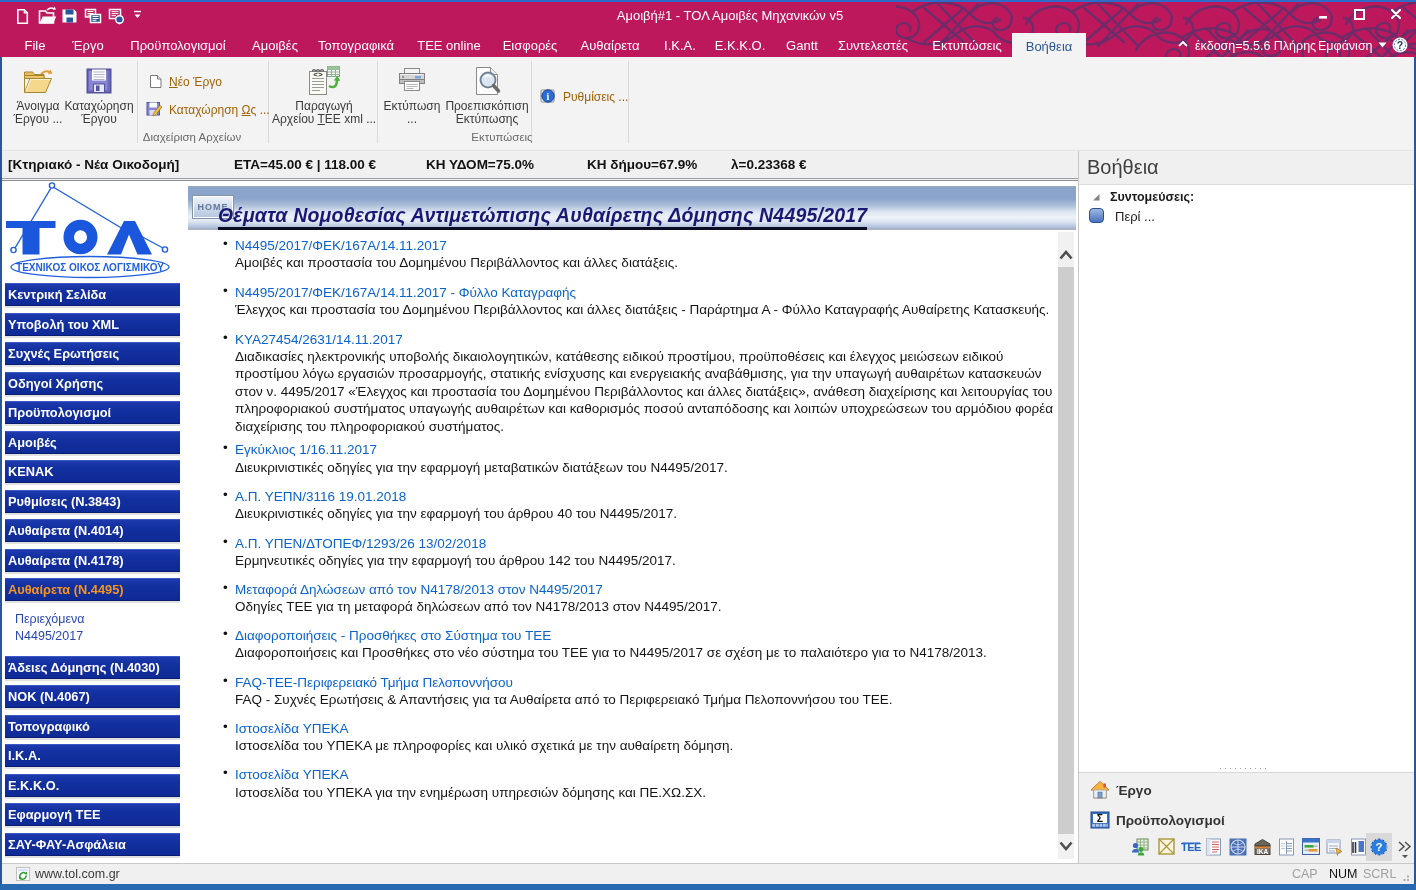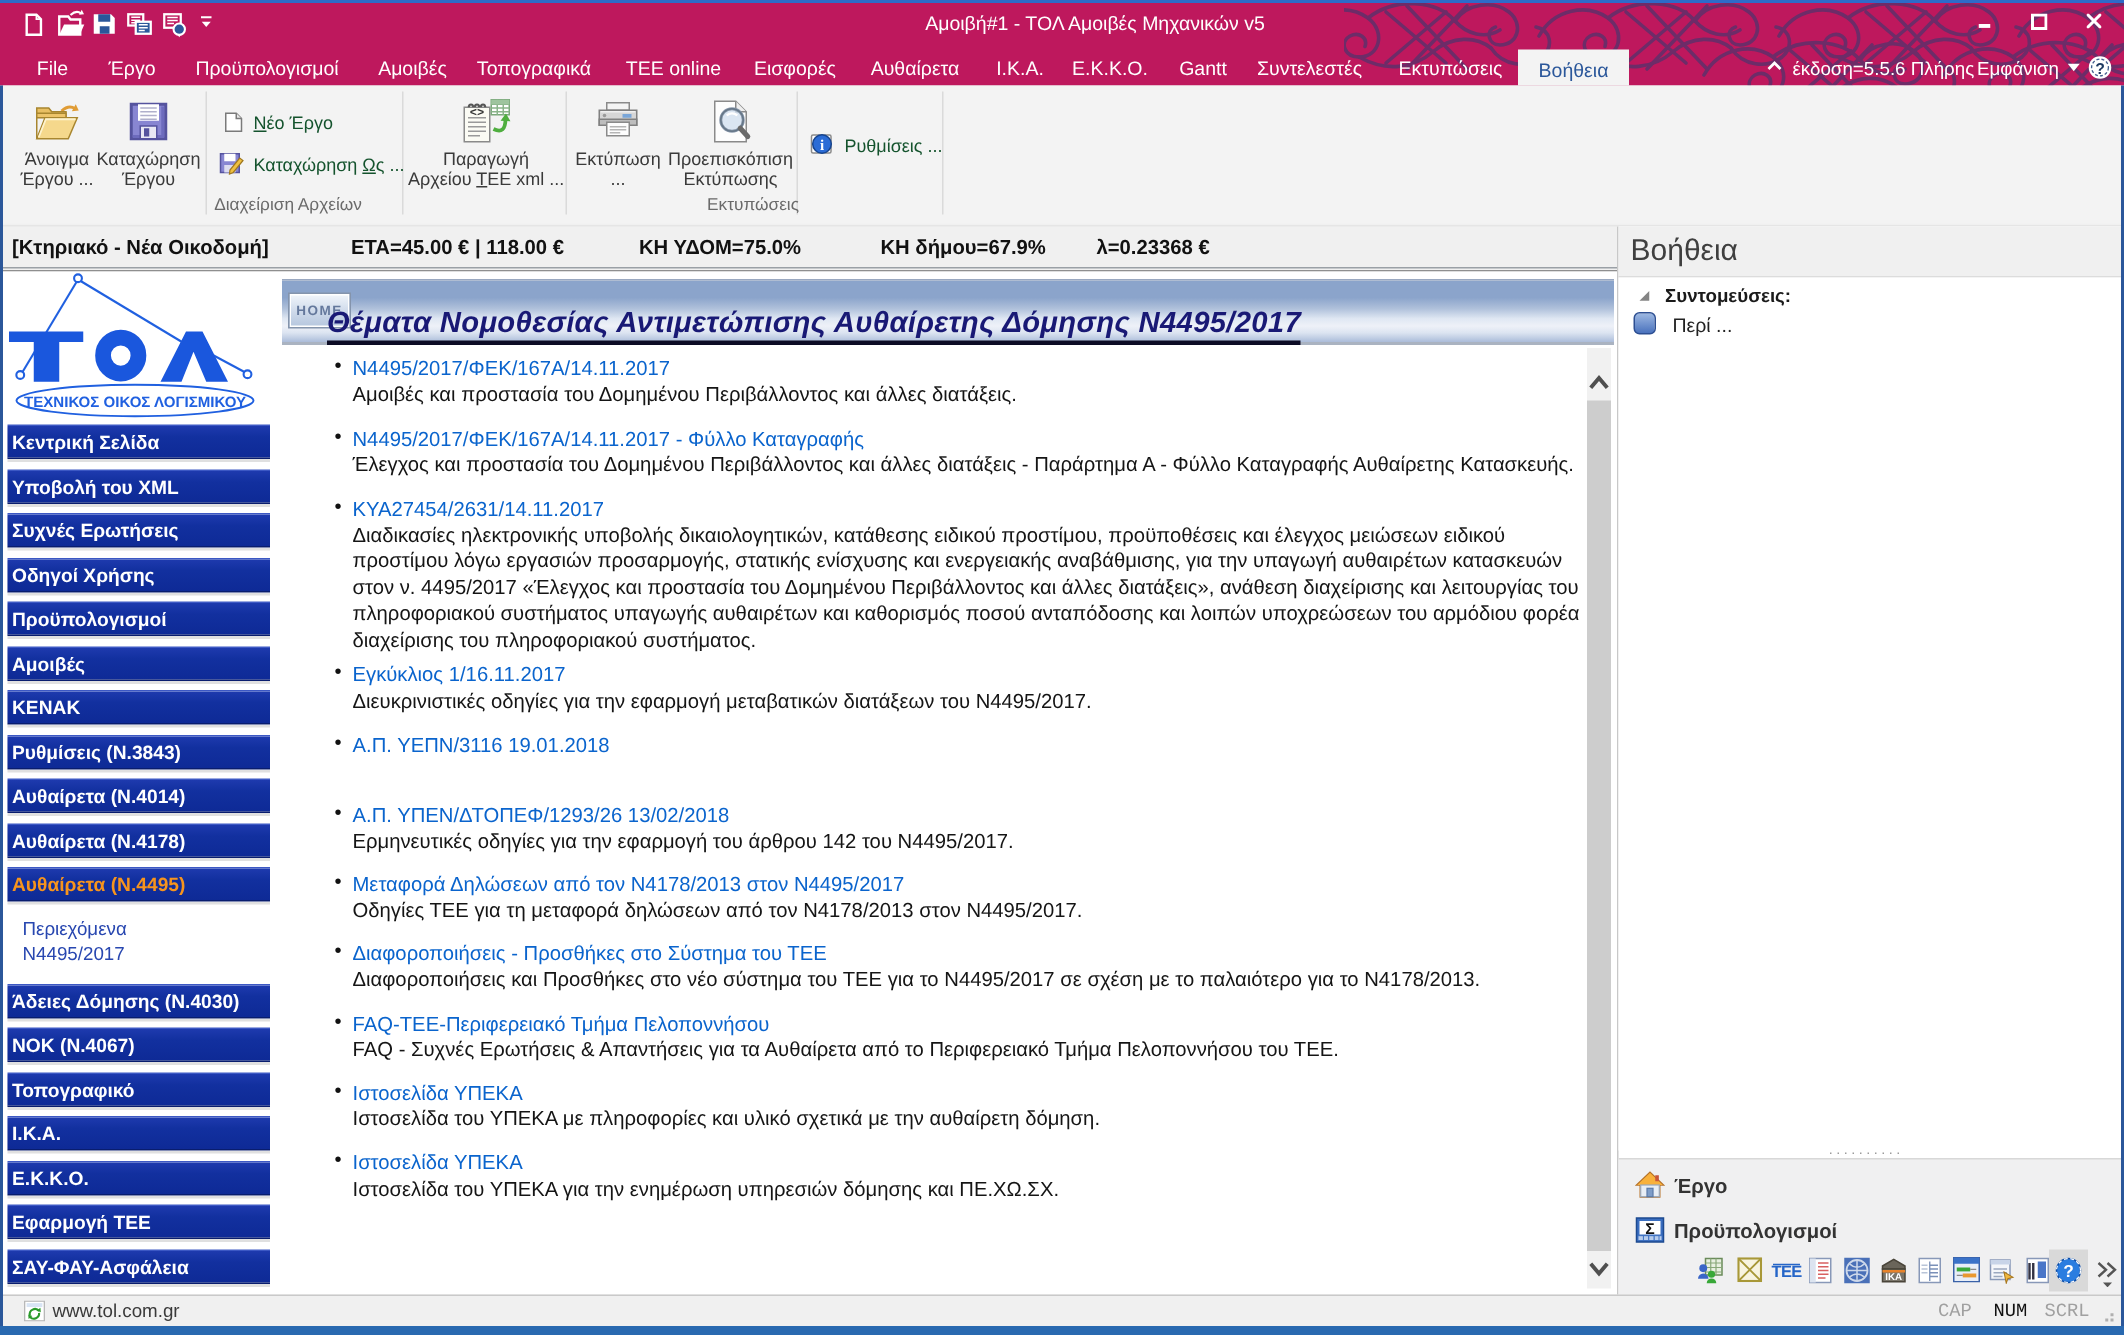--- a/index.html
+++ b/index.html
@@ -14,21 +14,21 @@
 .tab { position:absolute; top:2px; height:25px; line-height:24px; color:#fff; font-size:13px; transform:translateX(-50%); white-space:nowrap; }
 #activetab { position:absolute; left:1012px; top:1px; width:74px; height:24px; background:#f3f3f3; }
 #activetab span { display:block; text-align:center; padding-top:2px; line-height:24px; color:#2b579a; font-size:13px; }
 .mrright { position:absolute; top:2px; height:25px; line-height:24px; color:#fff; font-size:12.5px; white-space:nowrap; }
 
 #ribbon { position:absolute; left:2px; top:57px; width:1412px; height:92px; background:#f3f3f3; }
 .rsep { position:absolute; top:4px; height:82px; width:1px; background:#dadada; }
 .rlabel { position:absolute; top:74px; font-size:11.5px; color:#6a6a6a; transform:translateX(-50%); white-space:nowrap; }
 .bigbtn { position:absolute; top:8px; text-align:center; font-size:12px; color:#3a3a3a; line-height:13px; white-space:nowrap; }
 .bigbtn svg { display:block; margin:0 auto 3px; }
-.smallbtn { position:absolute; font-size:12px; color:#14532d; white-space:nowrap; }
+.smallbtn { position:absolute; font-size:12px; color:#a16207; white-space:nowrap; }
 .smallbtn svg { vertical-align:-3px; margin-right:6px; }
 u { text-decoration:underline; }
 
 #inforow { position:absolute; left:2px; top:150px; width:1412px; height:29px; background:#f0f0f0; border-top:1px solid #e5e5e5; border-bottom:1px solid #9aa0a6; font-weight:bold; font-size:13.5px; color:#111; }
 #inforow span { position:absolute; top:6px; white-space:nowrap; }
 
 #main { position:absolute; left:2px; top:180px; width:1412px; height:683px; background:#efefef; }
 
 #sidebar { position:absolute; left:0px; top:0px; width:184px; height:683px; background:#fff; }
 #navs { position:absolute; left:3px; top:102px; width:175px; }
@@ -56,21 +56,21 @@
 #rbody { position:absolute; left:0; top:34px; width:338px; height:582px; background:#fff; }
 #rbottom { position:absolute; left:0; top:621px; width:338px; height:92px; background:#f0f0f1; border-top:1px solid #d8d8d8; }
 .rrow { position:absolute; left:0; width:338px; height:29px; font-size:13.5px; font-weight:bold; color:#333; }
 .rrow svg { position:absolute; left:11px; top:3px; }
 .rrow span { position:absolute; left:37px; top:6px; }
 #ricons { position:absolute; left:0; top:60px; width:338px; height:31px; }
 #ricons svg { position:absolute; top:5px; }
 
 #statusbar { position:absolute; left:2px; top:863px; width:1412px; height:21px; background:#f0f0f0; border-top:1px solid #c9c9c9; font-size:12.5px; color:#333; }
 #statusbar .url { position:absolute; left:33px; top:3px; color:#3a3a3a; }
-.kbd { position:absolute; top:3px; font-size:12.5px; color:#a0a0a0;font-family:Liberation Mono, monospace; }
+.kbd { position:absolute; top:3px; font-size:12.5px; color:#a0a0a0; }
 .kbd.on { color:#111; }
 
 #bleft { position:absolute; left:0; top:57px; width:2px; height:833px; background:#2b579a; }
 #bright { position:absolute; right:0; top:57px; width:2px; height:833px; background:#2b579a; }
 #bbottom { position:absolute; left:0; top:884px; width:1416px; height:6px; background:#2969b0; }
 </style>
 </head>
 <body>
 <div id="win">
 
@@ -341,21 +341,21 @@
           <span class="d">Έλεγχος και προστασία του Δομημένου Περιβάλλοντος και άλλες διατάξεις - Παράρτημα Α - Φύλλο Καταγραφής Αυθαίρετης Κατασκευής.</span></div>
         <div class="item" style="top:98.6px;"><span class="bu">•</span><a>ΚΥΑ27454/2631/14.11.2017</a><br>
           <span class="d">Διαδικασίες ηλεκτρονικής υποβολής δικαιολογητικών, κατάθεσης ειδικού προστίμου, προϋποθέσεις και έλεγχος μειώσεων ειδικού<br>
           προστίμου λόγω εργασιών προσαρμογής, στατικής ενίσχυσης και ενεργειακής αναβάθμισης, για την υπαγωγή αυθαιρέτων κατασκευών<br>
           στον ν. 4495/2017 «Έλεγχος και προστασία του Δομημένου Περιβάλλοντος και άλλες διατάξεις», ανάθεση διαχείρισης και λειτουργίας του<br>
           πληροφοριακού συστήματος υπαγωγής αυθαιρέτων και καθορισμός ποσού ανταπόδοσης και λοιπών υποχρεώσεων του αρμόδιου φορέα<br>
           διαχείρισης του πληροφοριακού συστήματος.</span></div>
         <div class="item" style="top:209.1px;"><span class="bu">•</span><a>Εγκύκλιος 1/16.11.2017</a><br>
           <span class="d">Διευκρινιστικές οδηγίες για την εφαρμογή μεταβατικών διατάξεων του Ν4495/2017.</span></div>
         <div class="item" style="top:255.60000000000002px;"><span class="bu">•</span><a>Α.Π. ΥΕΠΝ/3116 19.01.2018</a><br>
-          </div>
+          <span class="d">Διευκρινιστικές οδηγίες για την εφαρμογή του άρθρου 40 του Ν4495/2017.</span></div>
         <div class="item" style="top:302.6px;"><span class="bu">•</span><a>Α.Π. ΥΠΕΝ/ΔΤΟΠΕΦ/1293/26 13/02/2018</a><br>
           <span class="d">Ερμηνευτικές οδηγίες για την εφαρμογή του άρθρου 142 του Ν4495/2017.</span></div>
         <div class="item" style="top:348.6px;"><span class="bu">•</span><a>Μεταφορά Δηλώσεων από τον Ν4178/2013 στον Ν4495/2017</a><br>
           <span class="d">Οδηγίες ΤΕΕ για τη μεταφορά δηλώσεων από τον Ν4178/2013 στον Ν4495/2017.</span></div>
         <div class="item" style="top:394.6px;"><span class="bu">•</span><a>Διαφοροποιήσεις - Προσθήκες στο Σύστημα του ΤΕΕ</a><br>
           <span class="d">Διαφοροποιήσεις και Προσθήκες στο νέο σύστημα του ΤΕΕ για το Ν4495/2017 σε σχέση με το παλαιότερο για το Ν4178/2013.</span></div>
         <div class="item" style="top:441.6px;"><span class="bu">•</span><a>FAQ-ΤΕΕ-Περιφερειακό Τμήμα Πελοποννήσου</a><br>
           <span class="d">FAQ - Συχνές Ερωτήσεις &amp; Απαντήσεις για τα Αυθαίρετα από το Περιφερειακό Τμήμα Πελοποννήσου του ΤΕΕ.</span></div>
         <div class="item" style="top:487.6px;"><span class="bu">•</span><a>Ιστοσελίδα ΥΠΕΚΑ</a><br>
           <span class="d">Ιστοσελίδα του ΥΠΕΚΑ με πληροφορίες και υλικό σχετικά με την αυθαίρετη δόμηση.</span></div>

